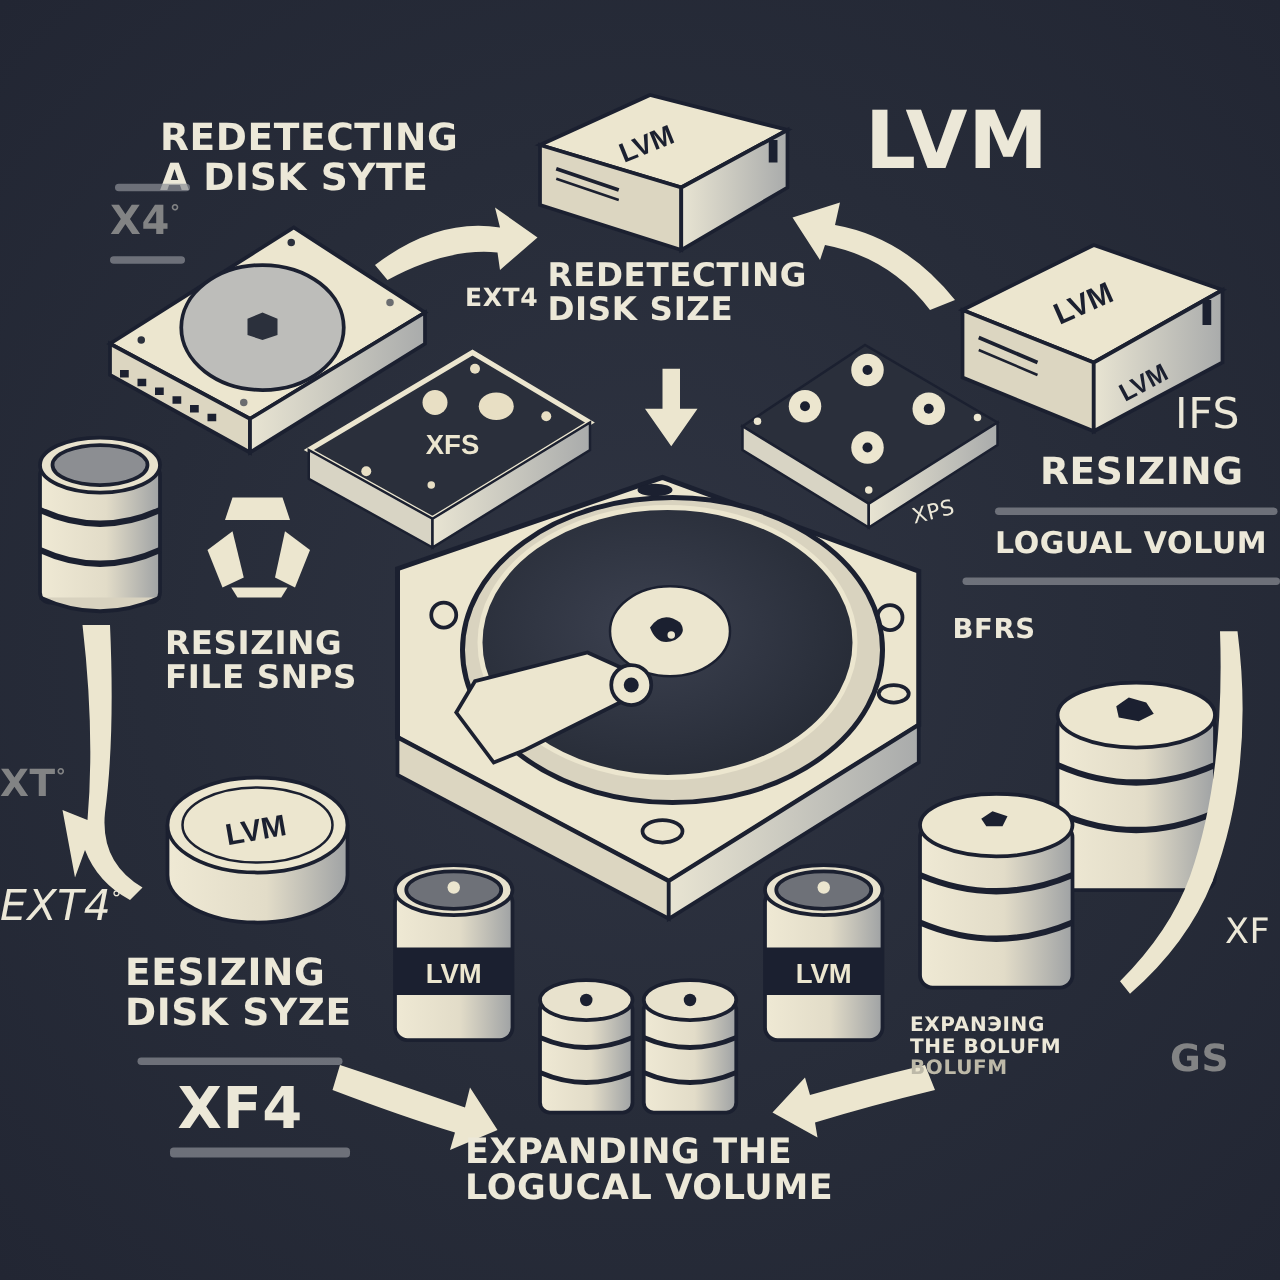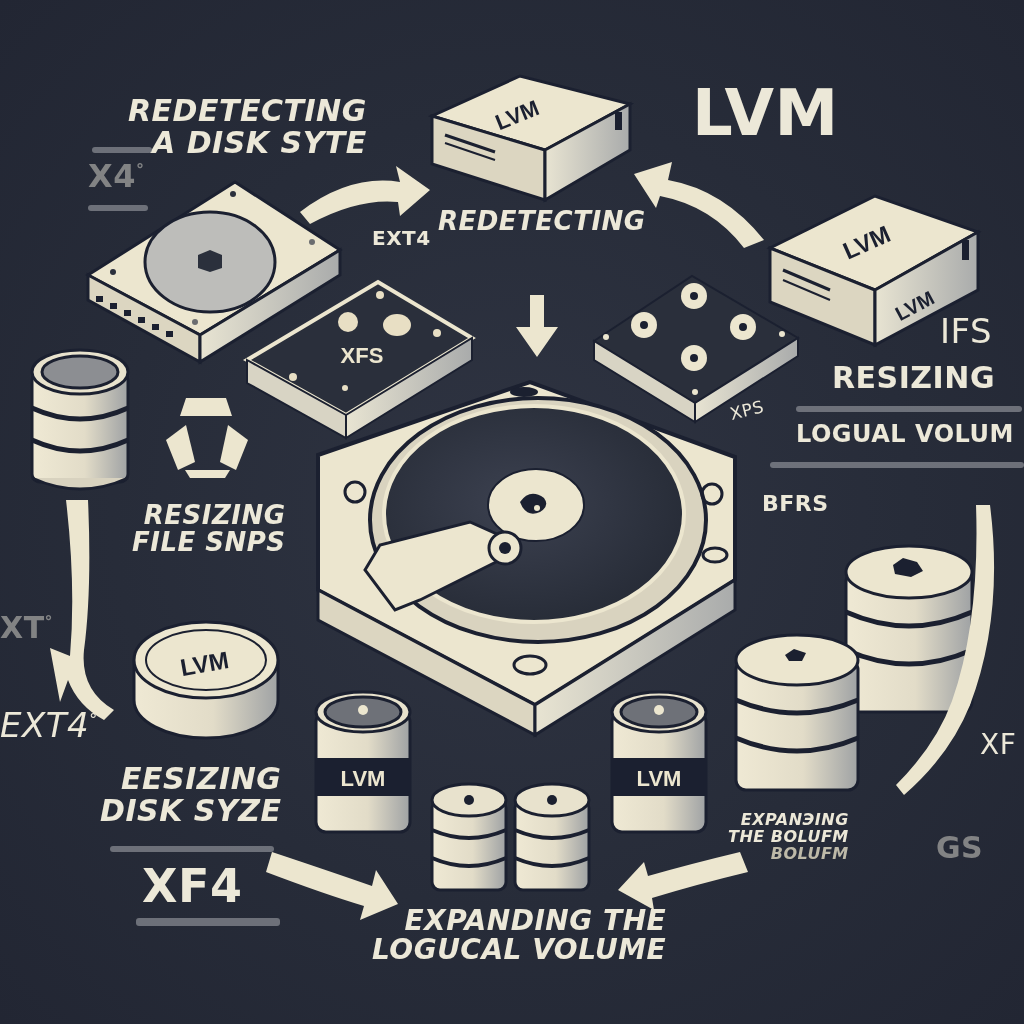--- a/index.html
+++ b/index.html
@@ -2,21 +2,21 @@
 <html><head>
 <meta charset="utf-8">
 <style>
   html,body{margin:0;padding:0;}
   body{width:1024px;height:1024px;overflow:hidden;background:#262b38;position:relative;
        font-family:"DejaVu Sans","Liberation Sans",sans-serif;}
   .canvas{position:absolute;left:0;top:0;width:1024px;height:1024px;
           background:radial-gradient(ellipse at 50% 50%,#2f3442 0%,#272c39 55%,#222633 100%);}
   .lbl{position:absolute;color:#ece8d8;font-weight:bold;letter-spacing:0.5px;line-height:1.05;white-space:nowrap;}
   .lbl.dim{color:#9a9a98;opacity:.8;}
-  .lbl.center{text-align:right;font-style:italic;}
+  .lbl.center{text-align:left;}
   svg.layer{position:absolute;left:0;top:0;}
   .bar{position:absolute;height:6px;background:#8c8f96;border-radius:3px;opacity:.7;}
 </style>
 </head>
 <body>
 
 <div class="canvas">
 
   <svg class="layer" width="1024" height="1024" viewBox="0 0 1024 1024">
     <defs>
@@ -219,20 +219,21 @@
   <div class="lbl dim" style="left:88px;top:160px;font-size:32px;">
     <span>X4</span><sup style="font-size:16px;">°</sup>
   </div>
   <div class="bar" style="left:88px;top:205px;width:60px;"></div>
 
   <div class="lbl" style="left:692px;top:80px;font-size:64px;font-weight:bold;">LVM</div>
 
   <div class="lbl" style="left:372px;top:228px;font-size:20px;">EXT4</div>
   <div class="lbl center" style="left:438px;top:208px;font-size:26px;">
     <div>REDETECTING</div>
+    <div>DISK SIZE</div>
   </div>
 
   <div class="lbl" style="left:940px;top:314px;font-size:34px;font-weight:normal;">IFS</div>
   <div class="lbl" style="left:832px;top:362px;font-size:30px;">RESIZING</div>
   <div class="bar" style="left:796px;top:406px;width:226px;"></div>
   <div class="lbl" style="left:796px;top:422px;font-size:24px;">LOGUAL VOLUM</div>
   <div class="bar" style="left:770px;top:462px;width:254px;"></div>
   <div class="lbl" style="left:762px;top:492px;font-size:22px;font-weight:bold;">BFRS</div>
   <div class="lbl" style="left:730px;top:402px;font-size:17px;font-weight:normal;transform:rotate(-14deg);">XPS</div>
 

